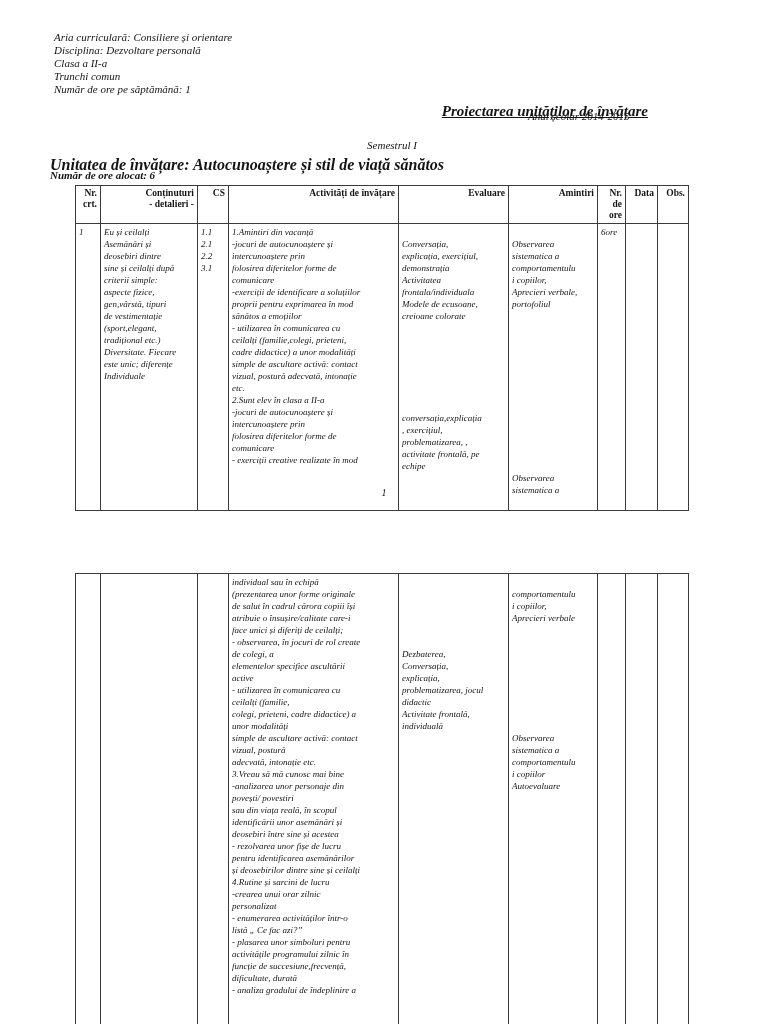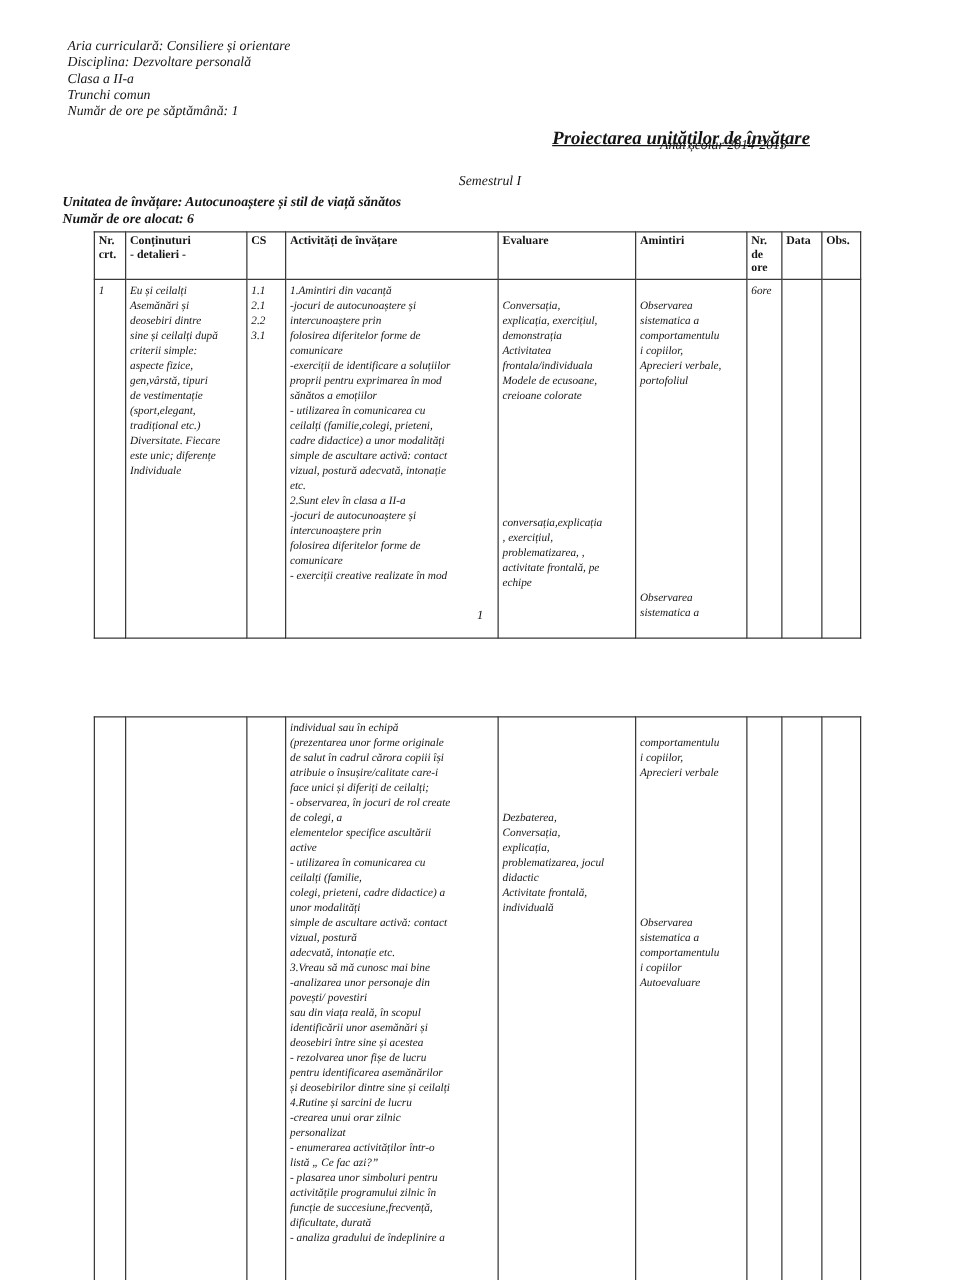--- a/index.html
+++ b/index.html
@@ -21,37 +21,37 @@
   .school-year {
     position:absolute; left:528px; top:110px;
     font-style:italic; font-size:11px;
   }
   .semester {
     position:absolute; left:0; top:139px; width:784px;
     text-align:center; font-style:italic; font-size:11px;
   }
   .unit-line {
     position:absolute; left:50px; top:156px;
-    font-weight:bold; font-style:italic; font-size:11px;text-align:right;
+    font-weight:bold; font-style:italic; font-size:16px;text-align:right;
   }
   .hours-line {
     position:absolute; left:50px; top:169px;
     font-weight:bold; font-style:italic; font-size:11px;
   }
   .tbl { border-collapse:collapse; table-layout:fixed; width:613px; }
   .tbl th, .tbl td {
     border:1px solid #3a3a3a;
     vertical-align:top;
     padding:2px 3px;
     white-space:pre-line;
     overflow:hidden;
   }
   .tbl th {
     font-weight:bold; font-style:normal;
-    font-size:9.5px; line-height:11px; text-align:left;
+    font-size:9.5px; line-height:11px; text-align:right;
   }
   .tbl td { font-style:italic; font-size:9px; line-height:12px; }
   .tbl1 { position:absolute; left:75px; top:185px; }
   .tbl2 { position:absolute; left:75px; top:573px; }
   .tbl1 tbody td { height:255px; }
   .tbl2 tbody td { height:470px; }
   .res2  { margin-top:78px; }
   .eval2 { margin-top:150px; }
   .res-p2  { margin-top:60px; }
   .eval2-p2 { margin-top:96px; }

